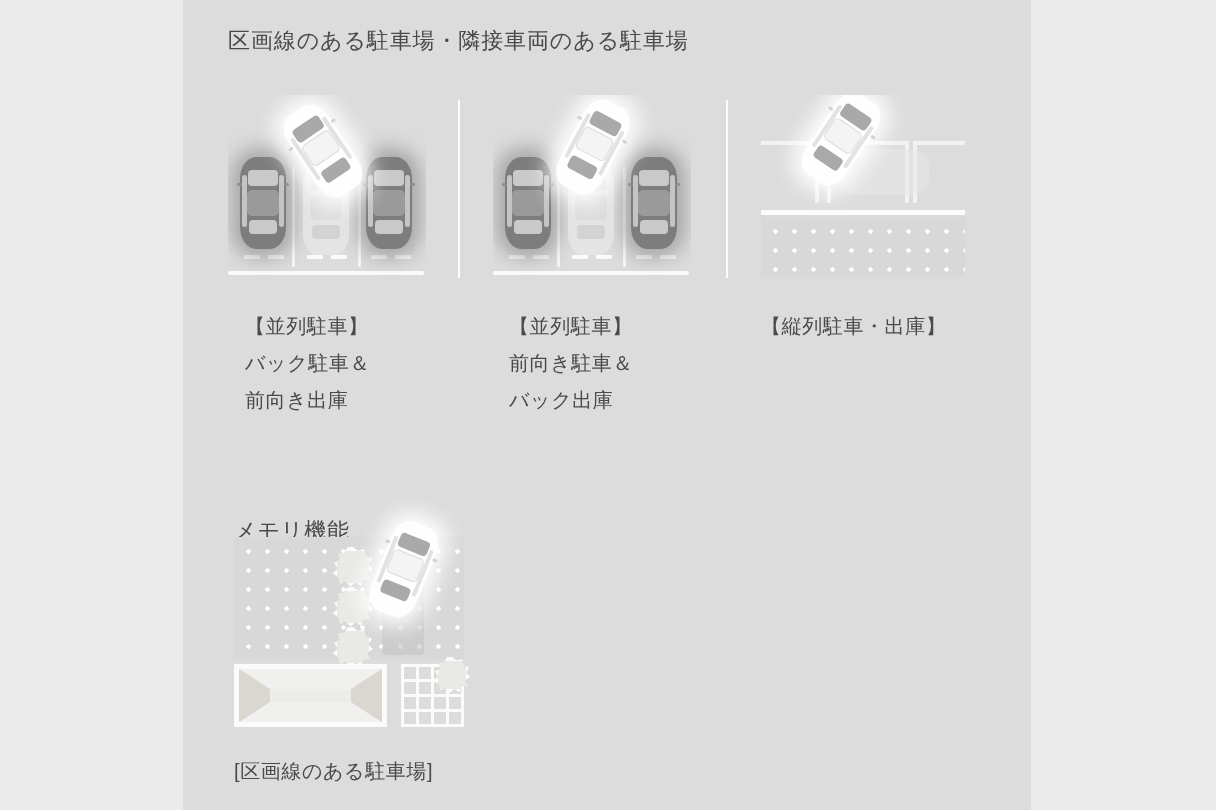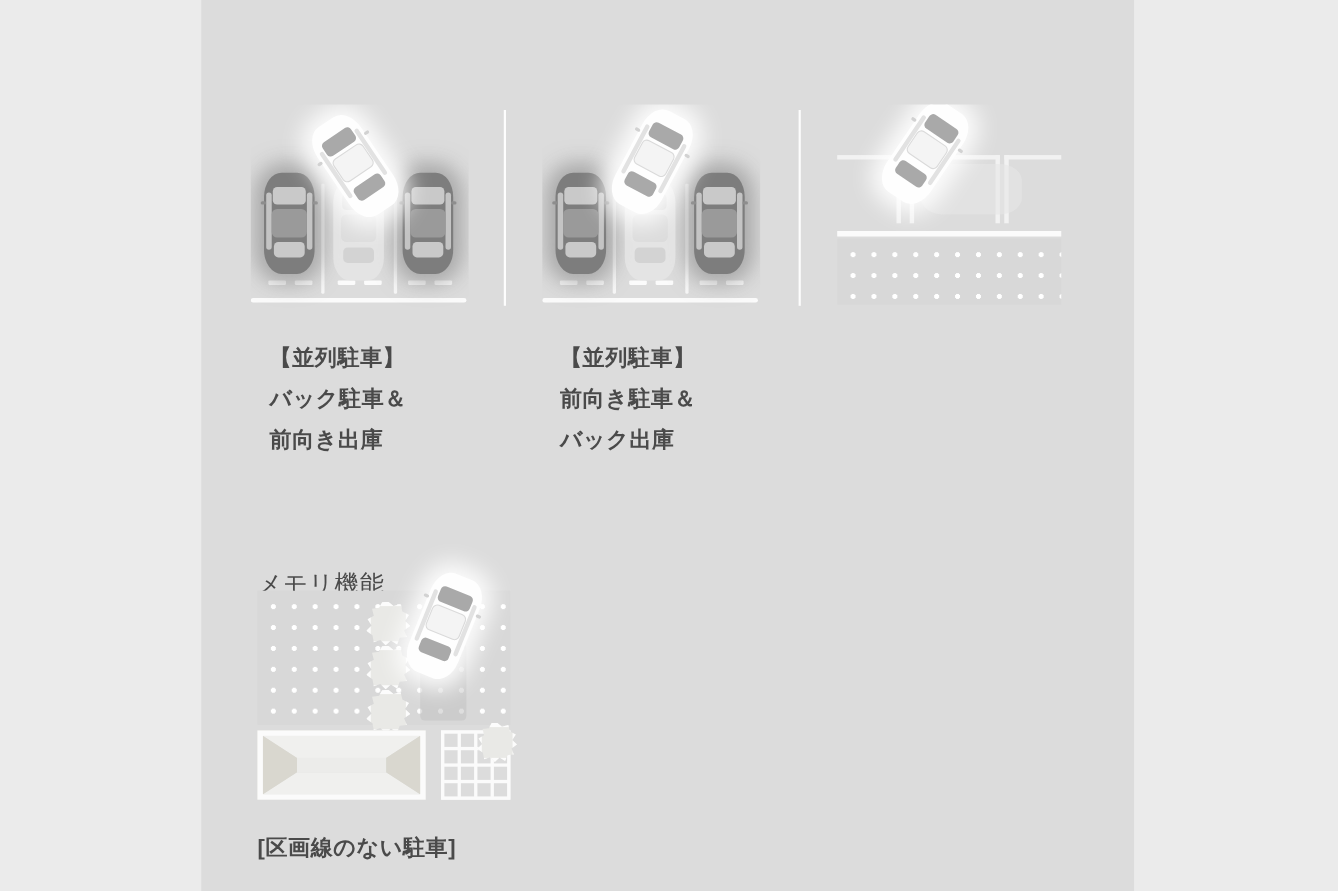--- a/index.html
+++ b/index.html
@@ -170,21 +170,20 @@
   }
 
   
   .caption {
     position: absolute;
     font-size: 20px;
     line-height: 1.85;
     color: #4a4a4a;
     letter-spacing: 0.03em;
     white-space: pre-line;
-    font-weight: bold;
   }
   #caption-1 { left: 62px;  top: 308px; }
   #caption-2 { left: 326px; top: 308px; }
   #caption-3 { left: 578px; top: 308px; }
   #caption-memory { left: 51px; top: 753px; font-size: 20px; }
 
   
   #scene-memory {
     position: absolute;
     left: 51px;
@@ -230,20 +229,21 @@
     position: absolute;
     background: rgba(195,195,195,0.55);
     border-radius: 4px;
   }
 </style>
 </head>
 <body>
 
 <div id="panel">
 
+  <div class="section-title" id="title-main">区画線のある駐車場・隣接車両のある駐車場</div>
 
   <div id="diagram-row">
 
     <div class="panel-divider" id="divider-1"></div>
     <div class="panel-divider" id="divider-2"></div>
 
     <div class="scene" id="scene-1">
 
       <div class="bay-line" style="left:64px;  top:72px; height:100px;"></div>
       <div class="bay-line" style="left:130px; top:72px; height:100px;"></div>
@@ -363,20 +363,21 @@
       </div>
     </div>
   </div>
 
   <div class="caption" id="caption-1">【並列駐車】
 バック駐車＆
 前向き出庫</div>
   <div class="caption" id="caption-2">【並列駐車】
 前向き駐車＆
 バック出庫</div>
+  <div class="caption" id="caption-3">【縦列駐車・出庫】</div>
 
   <div class="section-title" id="title-memory">メモリ機能</div>
 
   <div id="scene-memory">
     <div class="dot-field" id="memory-dots"></div>
 
     <div class="bush" style="left:99px; top:10px;"></div>
     <div class="bush" style="left:99px; top:50px;"></div>
     <div class="bush" style="left:99px; top:90px;"></div>
 
@@ -416,14 +417,14 @@
         <i></i>
         <i></i>
       <i></i>
         <i></i>
         <i></i>
         <i></i>
     </div>
     <div class="bush" style="left:200px; top:120px; width:36px; height:36px;"></div>
   </div>
 
-  <div class="caption" id="caption-memory">[区画線のない駐車]</div>
+  <div class="caption" id="caption-memory">[区画線のある駐車場]</div>
 </div>
 
 </body></html>

